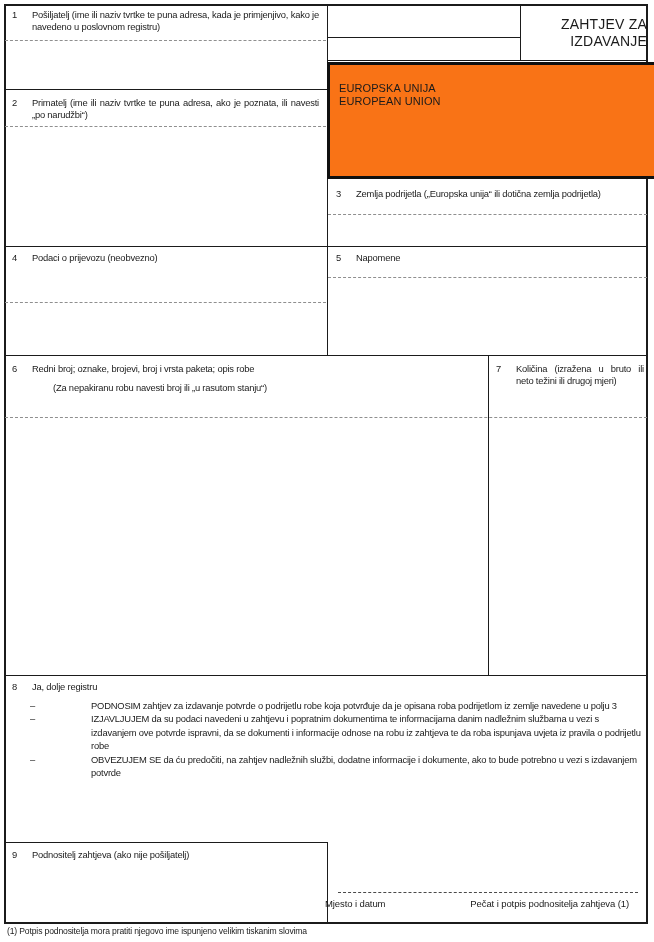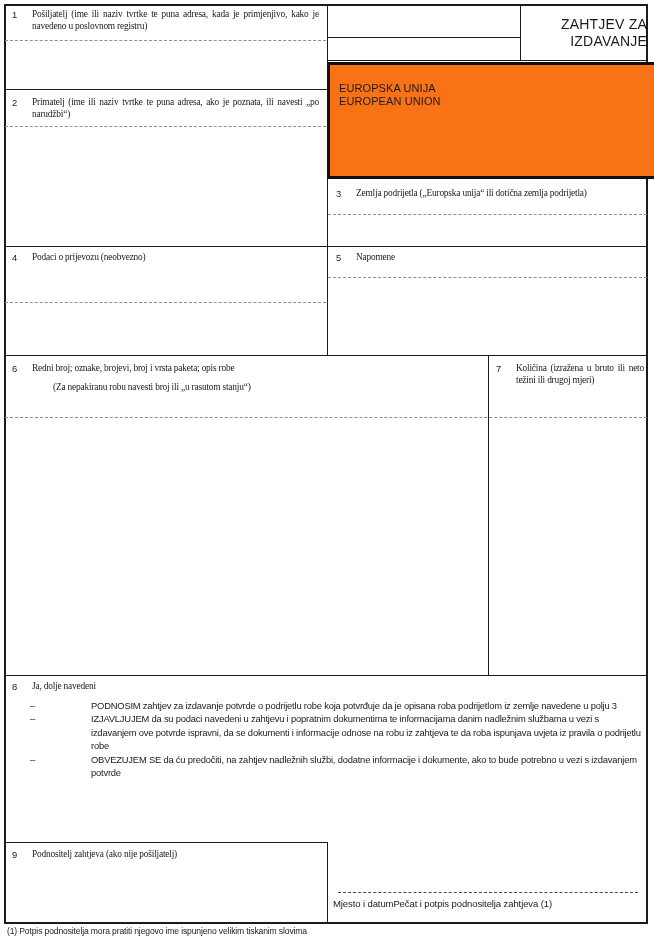--- a/index.html
+++ b/index.html
@@ -21,34 +21,34 @@
   .thick .p2 { margin-top:25px; }
 
   
   .title { position:absolute; left:521px; top:6px; width:126px; height:53px;
            display:flex; align-items:center; justify-content:center; text-align:right;
            font-size:14px; line-height:17px; letter-spacing:.2px; }
 
   
   .lbl { position:absolute; display:flex; font-size:9.4px; line-height:11.8px; letter-spacing:-.2px; }
   .num { flex:0 0 20px; }
-  .txt { flex:1;font-family:Liberation Serif, serif; }
+  .txt { flex:1; }
   .just { text-align:justify; }
   .l2  { display:block; margin-top:7.5px;padding-left:21px; }
 
   
   .bullets { position:absolute; left:30px; top:699px; width:612px;
              font-size:9.4px; line-height:13.4px; letter-spacing:-.2px; }
   .bullet { display:flex; }
   .dash { flex:0 0 17px; }
   .btxt { flex:1;padding-left:44px; }
 
   
-  .sigrow { position:absolute; left:333px; top:898px; width:304px;
-            display:flex; font-size:9.5px; letter-spacing:-.1px; }
+  .sigrow { position:absolute; left:325px; top:898px; width:304px;
+            display:flex; justify-content:space-between; font-size:9.5px; letter-spacing:-.1px; }
   .footnote { position:absolute; left:7px; top:926px; font-size:8.6px; letter-spacing:-.15px; }
 </style>
 </head>
 <body>
 
 <div class="page">
 
   <div class="bo"></div>
 
   <div class="hl" style="top:89px;  left:4px;   width:323px;"></div>
@@ -112,21 +112,21 @@
     </span>
   </div>
 
   <div class="lbl" style="left:496px; top:363px; width:148px;">
     <span class="num">7</span>
     <span class="txt just">Količina (izražena u bruto ili neto težini ili drugoj mjeri)</span>
   </div>
 
   <div class="lbl" style="left:12px; top:681px; width:630px;">
     <span class="num">8</span>
-    <span class="txt">Ja, dolje navedeni</span>
+    <span class="txt">Ja, dolje registru</span>
   </div>
 
   <div class="bullets">
     <div class="bullet">
       <span class="dash">–</span>
       <span class="btxt">PODNOSIM zahtjev za izdavanje potvrde o podrijetlu robe koja potvrđuje da je opisana roba podrijetlom iz zemlje navedene u polju 3</span>
     </div>
     <div class="bullet">
       <span class="dash">–</span>
       <span class="btxt">IZJAVLJUJEM da su podaci navedeni u zahtjevu i popratnim dokumentima te informacijama danim nadležnim službama u vezi s izdavanjem ove potvrde ispravni, da se dokumenti i informacije odnose na robu iz zahtjeva te da roba ispunjava uvjeta iz pravila o podrijetlu robe</span>

